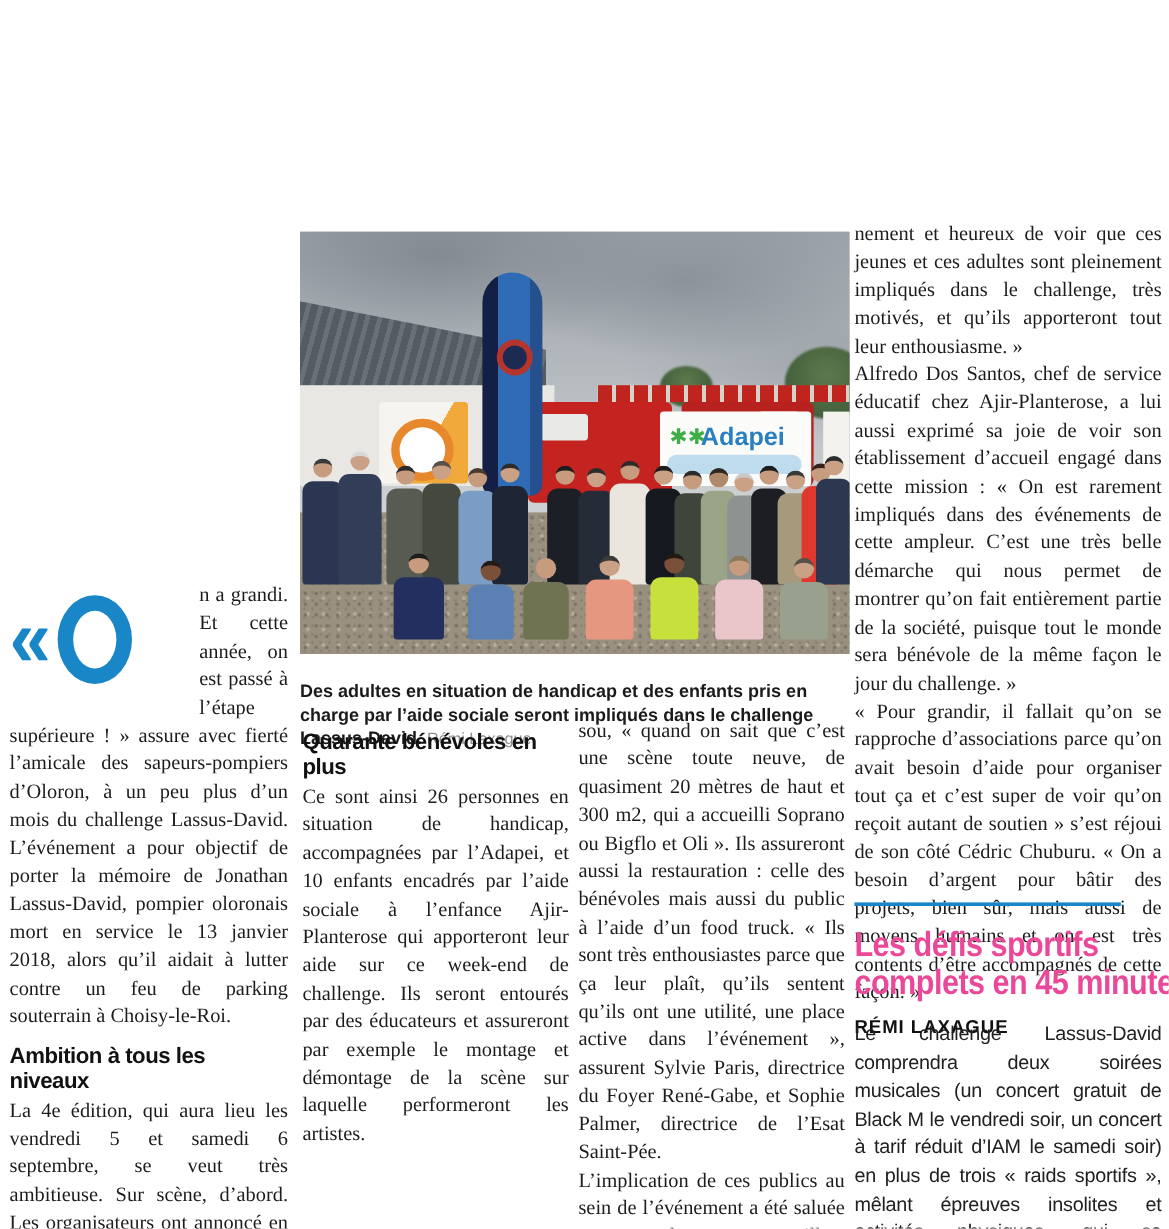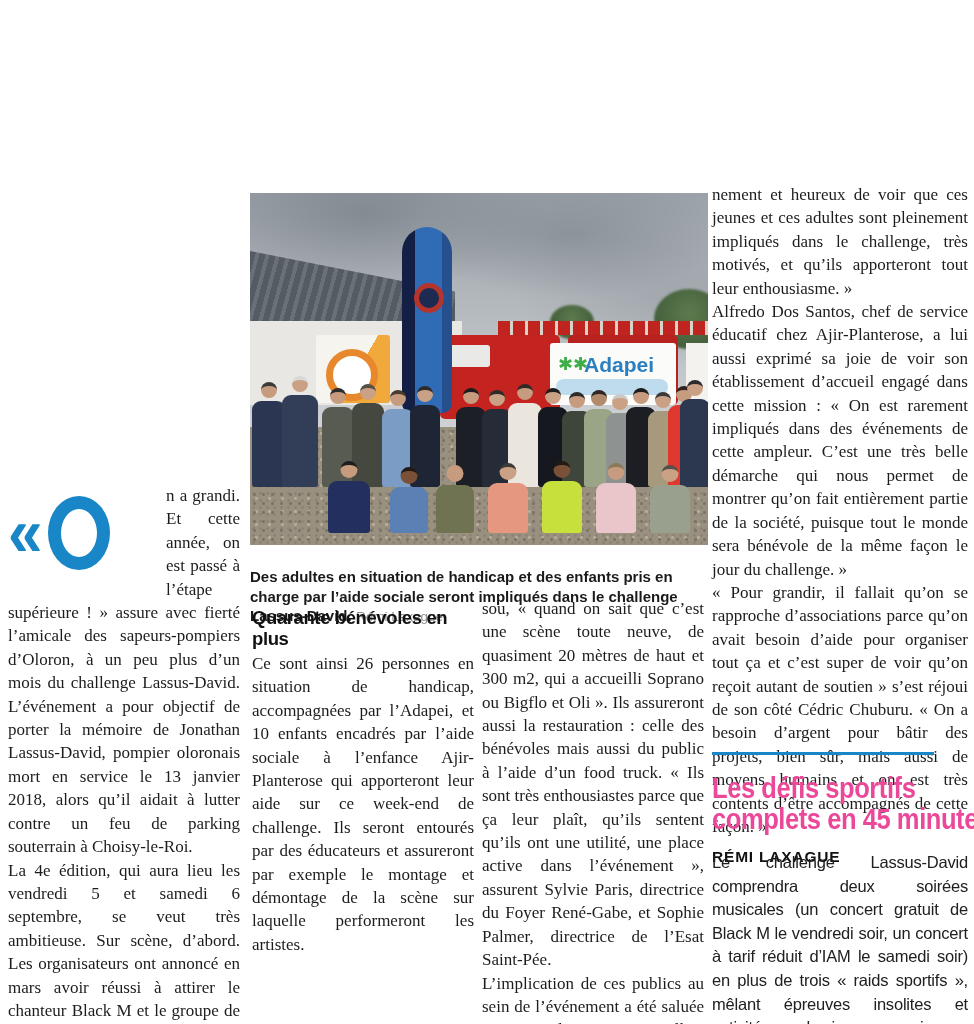--- a/index.html
+++ b/index.html
@@ -108,20 +108,21 @@
 
 
   <div id="col1-article" class="body-serif">
     <div id="dropcap-box">
       <span id="quote-open">«</span>
       <span id="dropcap-ring">
           <span>O</span>
         </span>
     </div>
     <p>n a grandi. Et cette année, on est passé à l’étape supérieure ! » assure avec fierté l’amicale des sapeurs-pompiers d’Oloron, à un peu plus d’un mois du challenge Lassus-David. L’événement a pour objectif de porter la mémoire de Jonathan Lassus-David, pompier oloronais mort en service le 13 janvier 2018, alors qu’il aidait à lutter contre un feu de parking souterrain à Choisy-le-Roi.</p>
+    <h3 class="kicker">Ambition à tous les niveaux</h3>
     <p>La 4e édition, qui aura lieu les vendredi 5 et samedi 6 septembre, se veut très ambitieuse. Sur scène, d’abord. Les organisateurs ont annoncé en mars avoir réussi à attirer le chanteur Black M et le groupe de rap IAM, qui performeront sur le fronton municipal d’Oloron les 5 et 6 septembre. En coulisses également. Car pour assurer cet événement, près de 450 bénévoles sont mobilisés.</p>
 
   </div>
 
   <div id="photo" class="abs">
     <div class="sky"></div>
     <div class="roof"></div>
     <div class="wall"></div>
     <div class="tree t1"></div>
     <div class="tree t2"></div>

